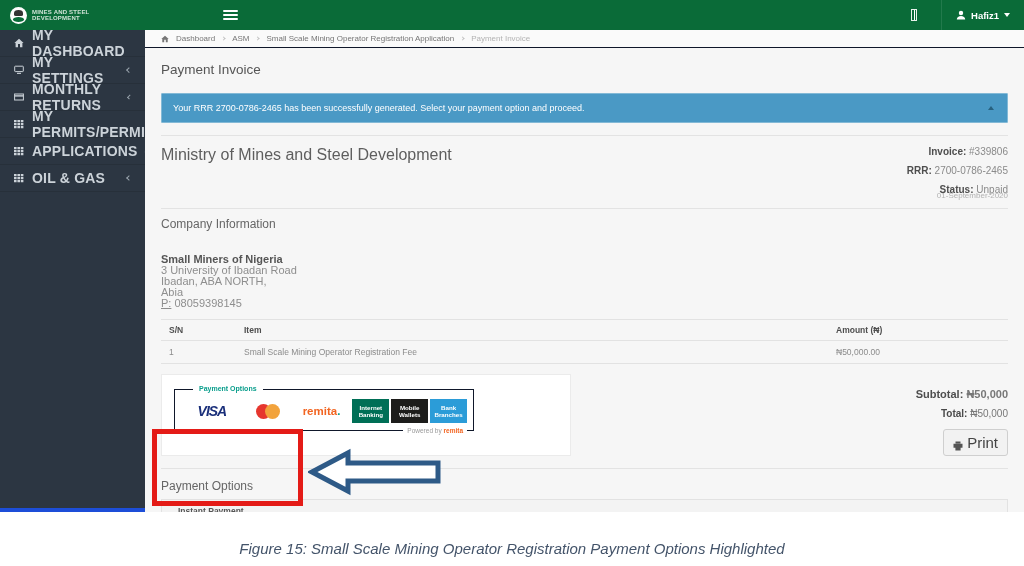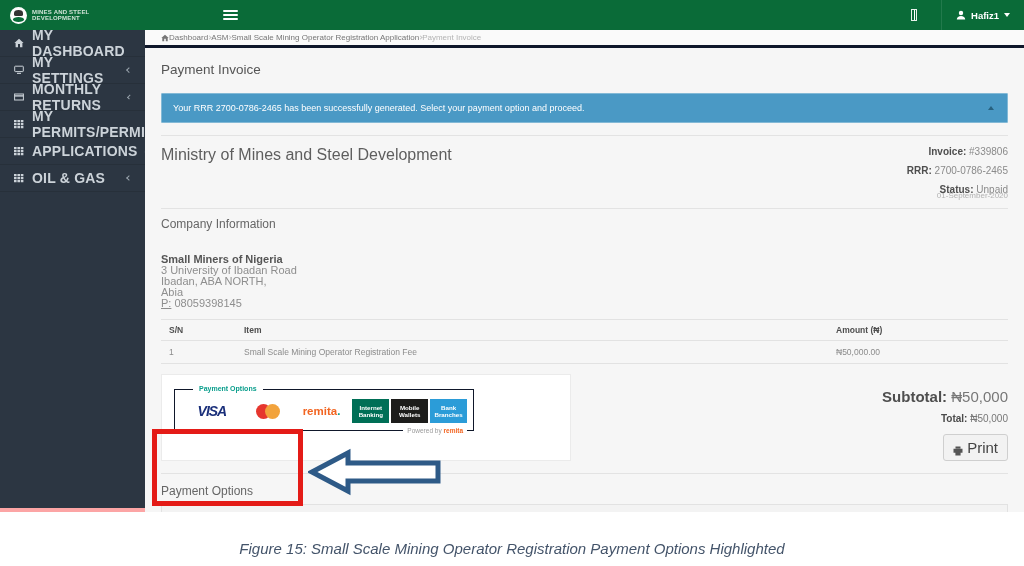--- a/index.html
+++ b/index.html
@@ -1,19 +1,19 @@
 <!DOCTYPE html>
 <html><head>
 <meta charset="utf-8">
 <style>
   * { margin:0; padding:0; box-sizing:border-box; }
   body { background:#fff; }
   .page { position:relative; width:1024px; height:566px; background:#fff; overflow:hidden;
           font-family:"Liberation Sans", sans-serif; }
-  .app { position:absolute; left:0; top:0; width:1024px; height:512px; background:#fca5a5; }
+  .app { position:absolute; left:0; top:0; width:1024px; height:512px; background:#1d4ed8; }
 
   
   .hdr { position:absolute; left:0; top:0; width:1024px; height:30px; background:#0a6b38;
          display:flex; align-items:center; }
   .brand { width:145px; height:30px; display:flex; align-items:center; gap:5px; padding-left:10px; }
   .logo { width:17px; height:17px; border-radius:50%; background:#fdfdfd; position:relative; overflow:hidden; flex:none; }
   .logo::before { content:""; position:absolute; top:3px; left:4px; width:9px; height:6px;
                   background:#333; border-radius:50% 50% 20% 20%; }
   .logo::after { content:""; position:absolute; bottom:2px; left:3px; width:11px; height:5px;
                  background:#0a6b38; border-radius:50%; }
@@ -33,22 +33,22 @@
   .sidebar { position:absolute; left:0; top:30px; width:145px; height:478px; background:#2c3642; }
   .side-item { height:27px; display:flex; align-items:center; gap:8px; padding:0 14px;
                border-bottom:1px solid #27303a; color:#ccd3d9; font-size:14px; font-weight:bold;
                letter-spacing:.2px; cursor:pointer; }
   .side-item svg { flex:none; }
   .chev-left { margin-left:auto; width:4px; height:4px; border-left:1px solid #9aa5ae;
                border-bottom:1px solid #9aa5ae; transform:rotate(45deg); }
 
   
   .main { position:absolute; left:145px; top:30px; width:879px; height:482px; background:#f6f6f6; overflow:hidden; }
-  .breadcrumb { height:18px; background:#fafafa; border-bottom:3px solid #0f172a; display:flex;
-                align-items:center; padding:0 16px; font-size:8px; color:#767676; }
+  .breadcrumb { height:18px; background:#fafafa; border-bottom:1px solid #0f172a; display:flex;
+                align-items:center; gap:7px; padding:0 16px; font-size:8px; color:#767676; }
   .crumb { cursor:pointer; }
   .crumb-last { color:#b3b3b3; }
   .sep { width:3px; height:3px; border-top:1px solid #c2c2c2; border-right:1px solid #c2c2c2;
          transform:rotate(45deg); flex:none; }
   .content { padding:0 16px; }
   .page-title { margin-top:14px; font-size:13.5px; color:#555; font-weight:normal; }
 
   .alert { margin-top:16px; background:#4a99c5; border:1px solid #83b9d6; color:#fff; font-size:9px;
            padding:9px 11px; position:relative; border-radius:1px; }
   .alert-caret { position:absolute; right:13px; top:12px; width:0; height:0; cursor:pointer;
@@ -90,21 +90,21 @@
   .mc-org { background:#f2a33c; margin-left:-6px; }
   .remita { width:58px; font-size:11.5px; font-weight:bold; color:#f26522; }
   .remita i { color:#0a9e8c; font-style:normal; }
   .blk { width:37px; height:24px; color:#fff; font-size:6.2px; font-weight:bold; text-align:center;
          display:flex; flex-direction:column; justify-content:center; line-height:7px; }
   .powered { position:absolute; right:6px; bottom:-4px; background:#fff; padding:0 4px;
              font-size:6.5px; color:#9a9a9a; }
   .powered b { color:#f26522; }
 
   .totals { margin-left:auto; text-align:right; padding-top:14px; }
-  .subtotal { font-size:15px; color:#777; }
+  .subtotal { font-size:11px; color:#777;font-weight:bold; }
   .subtotal b { color:#4e4e4e; }
   .total { font-size:10px; color:#777; margin-top:8px; }
   .total b { color:#4a4a4a; }
   .print-btn { margin-top:10px; display:inline-flex; align-items:flex-end; gap:4px; background:#f2f2f2;
                border:1px solid #cfcfcf; border-radius:3px; font-size:15px; color:#444;
                padding:4px 9px; cursor:pointer; }
 
   .accordion { margin-top:6px; }
   .acc-item { background:#f3f3f3; border:1px solid #e2e2e2; height:23px; display:flex; align-items:center;
               padding:0 16px; font-size:8.5px; font-weight:bold; color:#555; margin-bottom:3px; cursor:pointer; }

